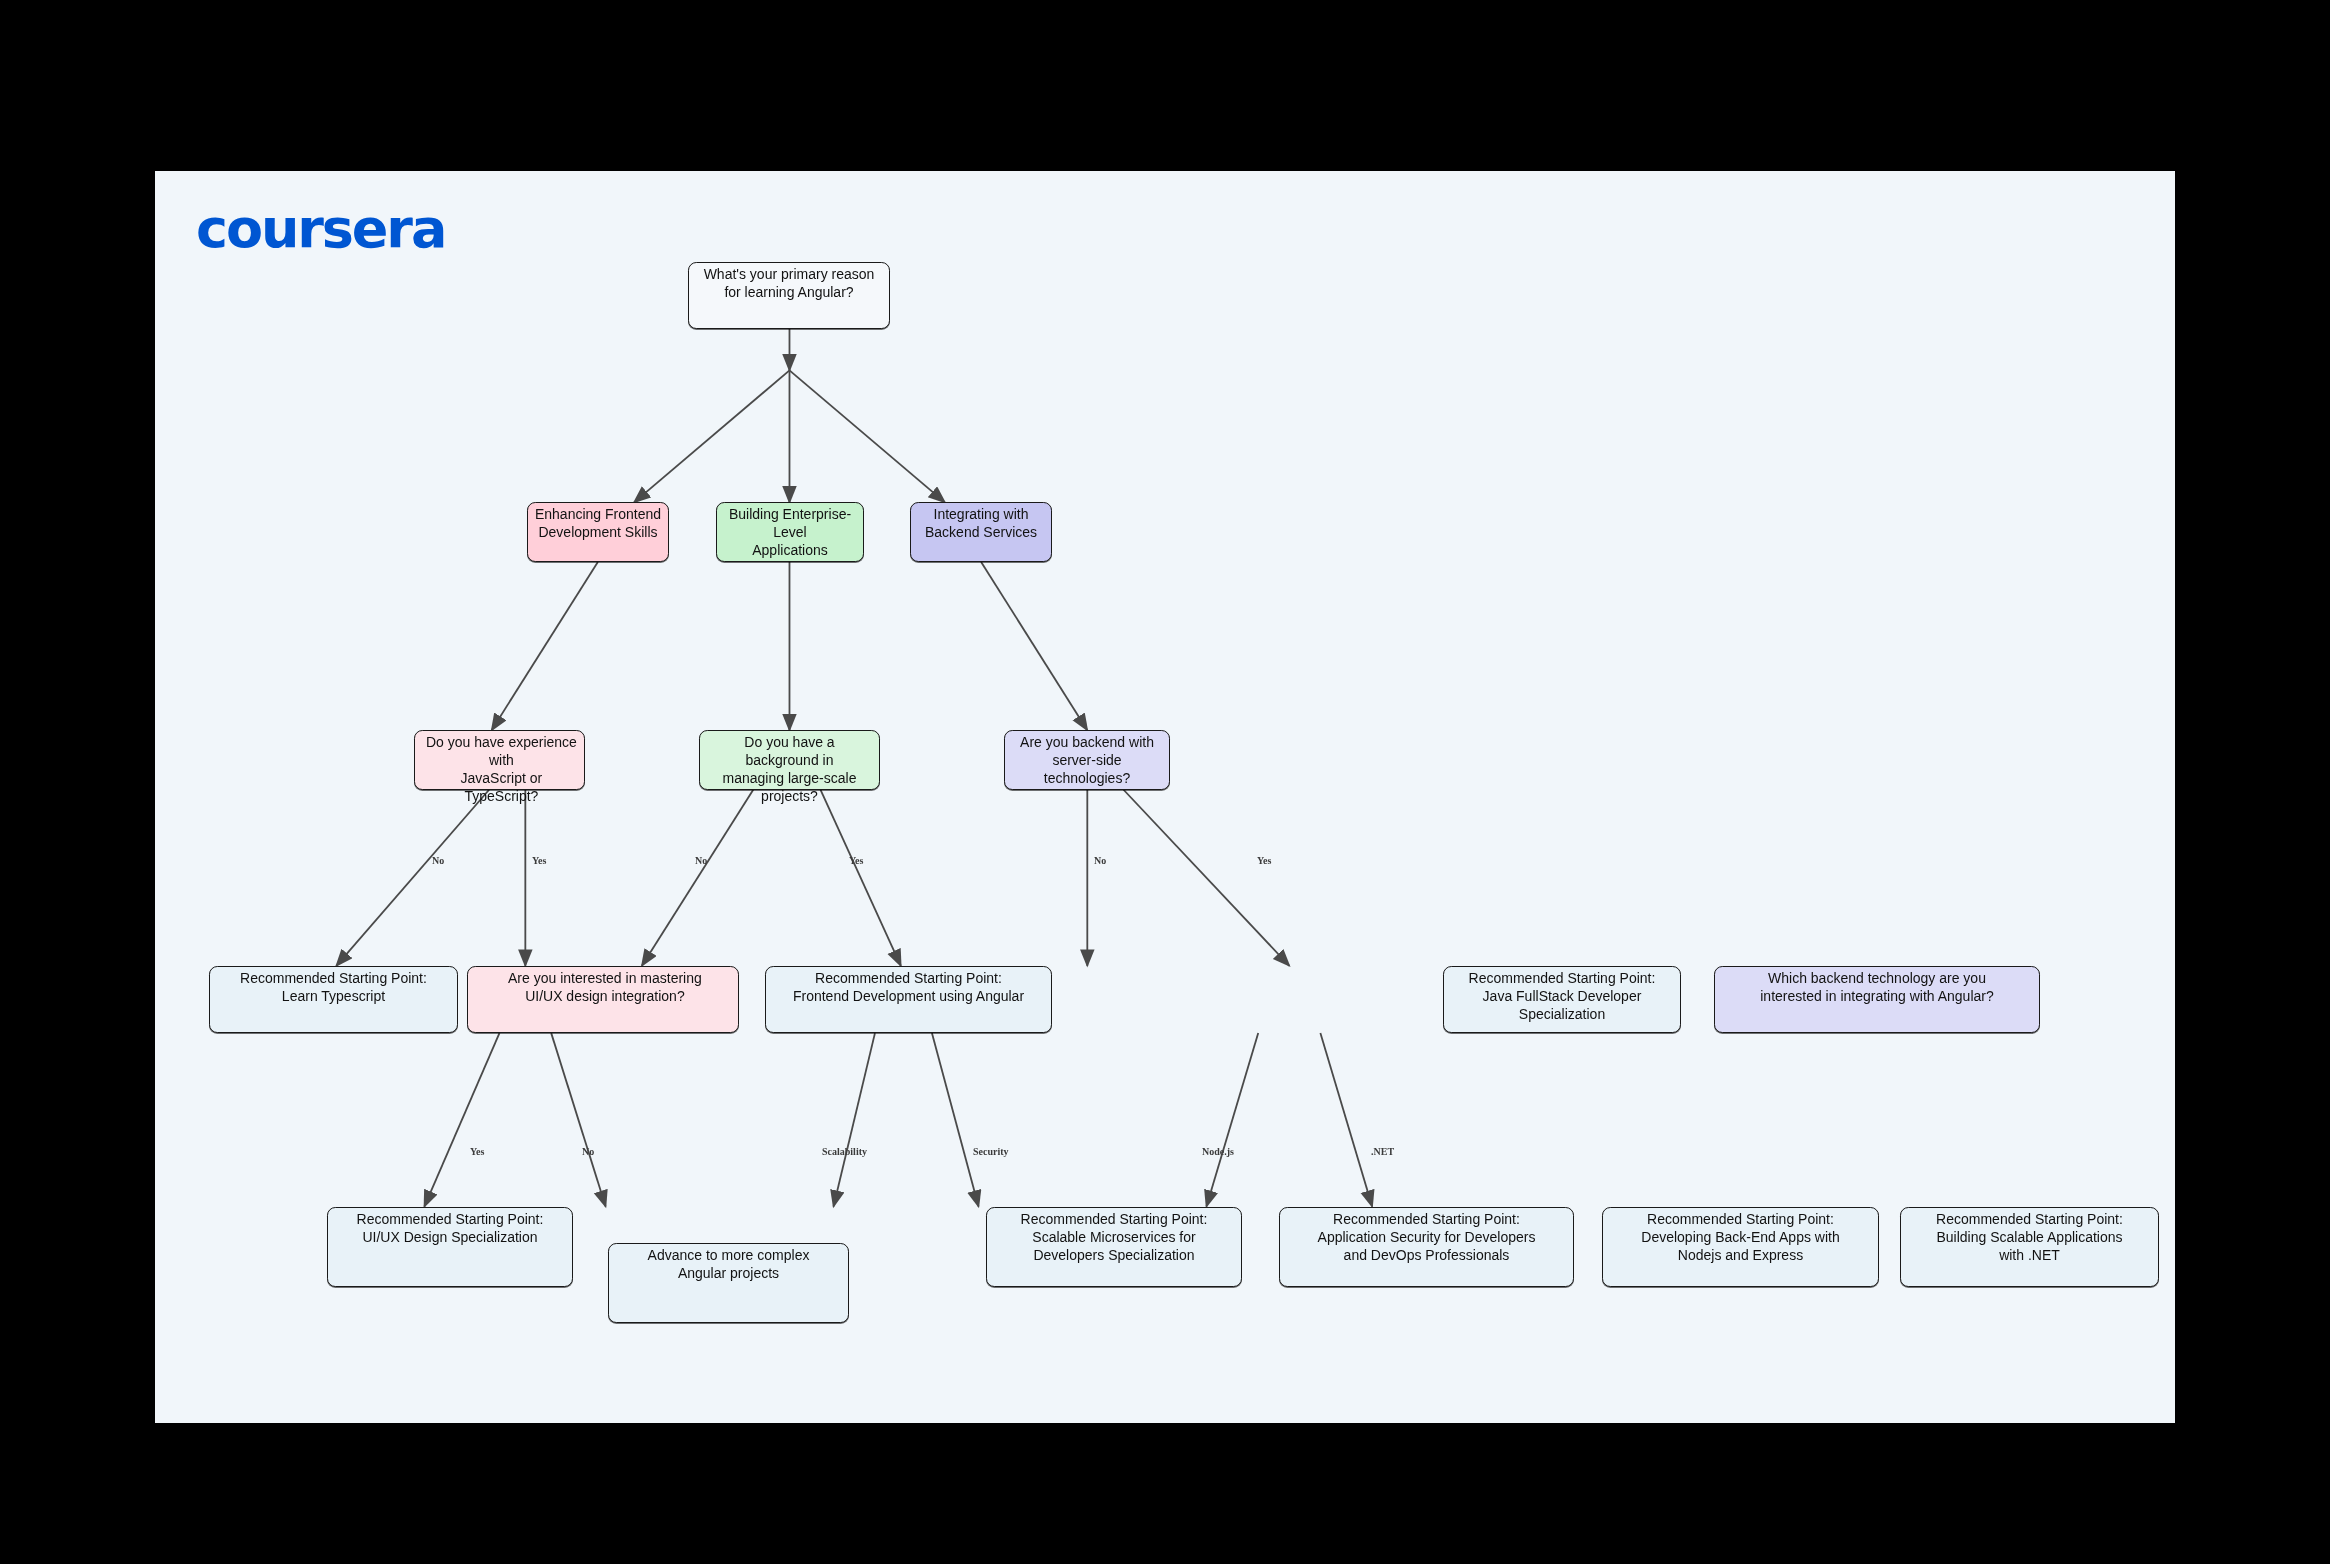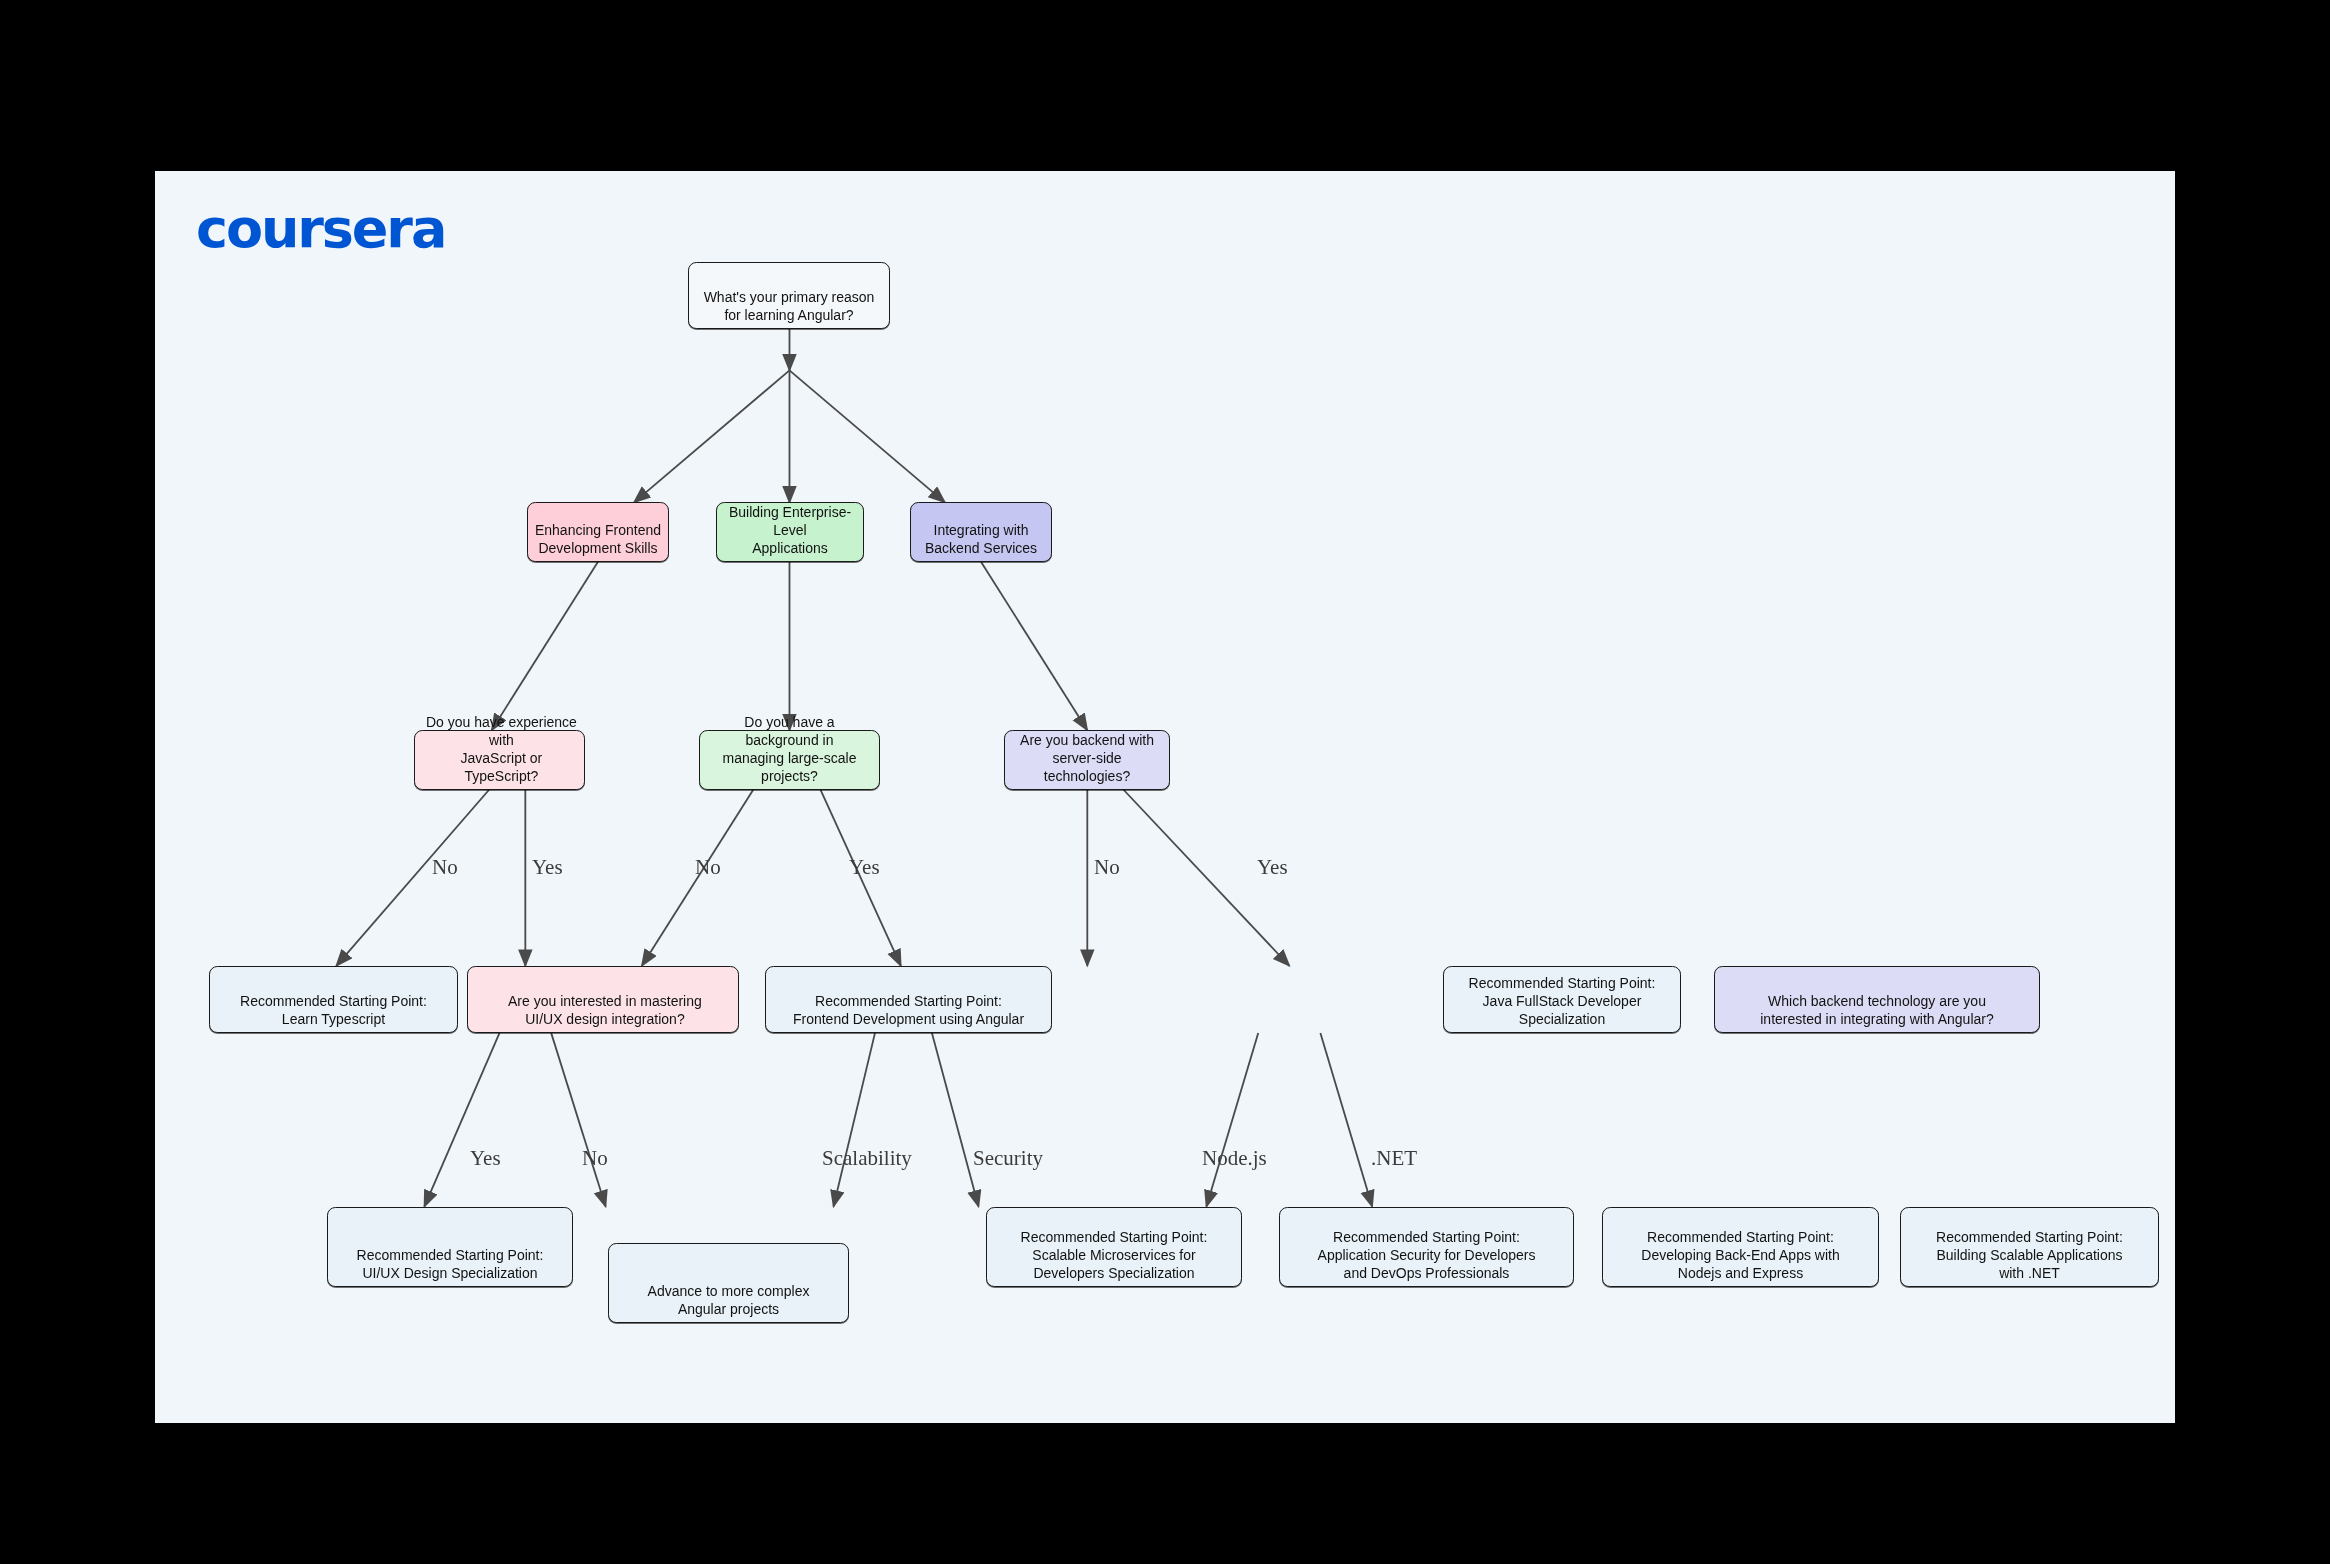--- a/index.html
+++ b/index.html
@@ -50,21 +50,21 @@
     width: 2020px;
     height: 1252px;
     pointer-events: none;
   }
   .node {
     position: absolute;
     box-sizing: border-box;
     border: 1.6px solid #1a1a1a;
     border-radius: 8.3px;
     display: flex;
-    align-items: flex-end;
+    align-items: flex-start;
     justify-content: center;
     text-align: center;
     padding: 3.1px 6.2px;
     font-family: "Liberation Sans", sans-serif;
     font-size: 14px;
     line-height: 1.28;
     color: #121212;
     box-shadow: 0 1px 0 rgba(0,0,0,0.55);
   }
   .node .nlabel { white-space: pre-line; }
@@ -73,24 +73,25 @@
   .n-green   { background: #c6f2cd; }
   .n-purple  { background: #c6c6f2; }
   .n-pinklt  { background: #fde3e8; padding-left: 10px; }
   .n-greenlt { background: #d9f5dd; }
   .n-purplelt{ background: #dcdcf7; }
   .n-blue    { background: #e8f2f8; }
 
   .edge-label {
     position: absolute;
     font-family: "Liberation Serif", serif;
-    font-size: 21px;
+    font-size: 10px;
     color: #3b3b3b;
     white-space: nowrap;
     user-select: none;
+    font-weight: bold;
   }
 </style>
 </head>
 <body>
 
 <div id="screen">
   <div id="canvas">
 
     <div id="logo">coursera</div>
 

